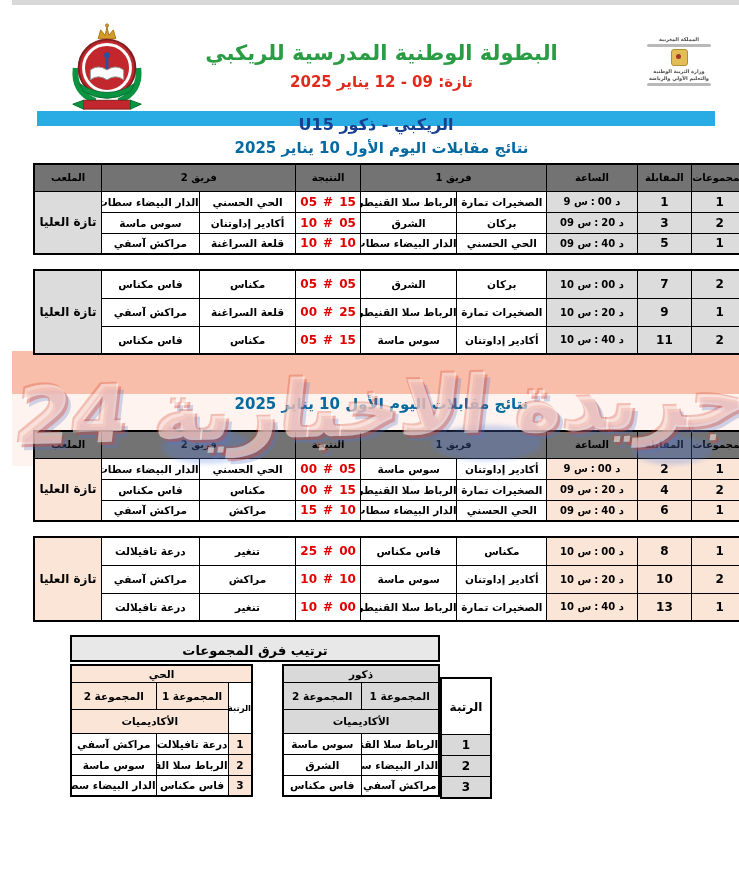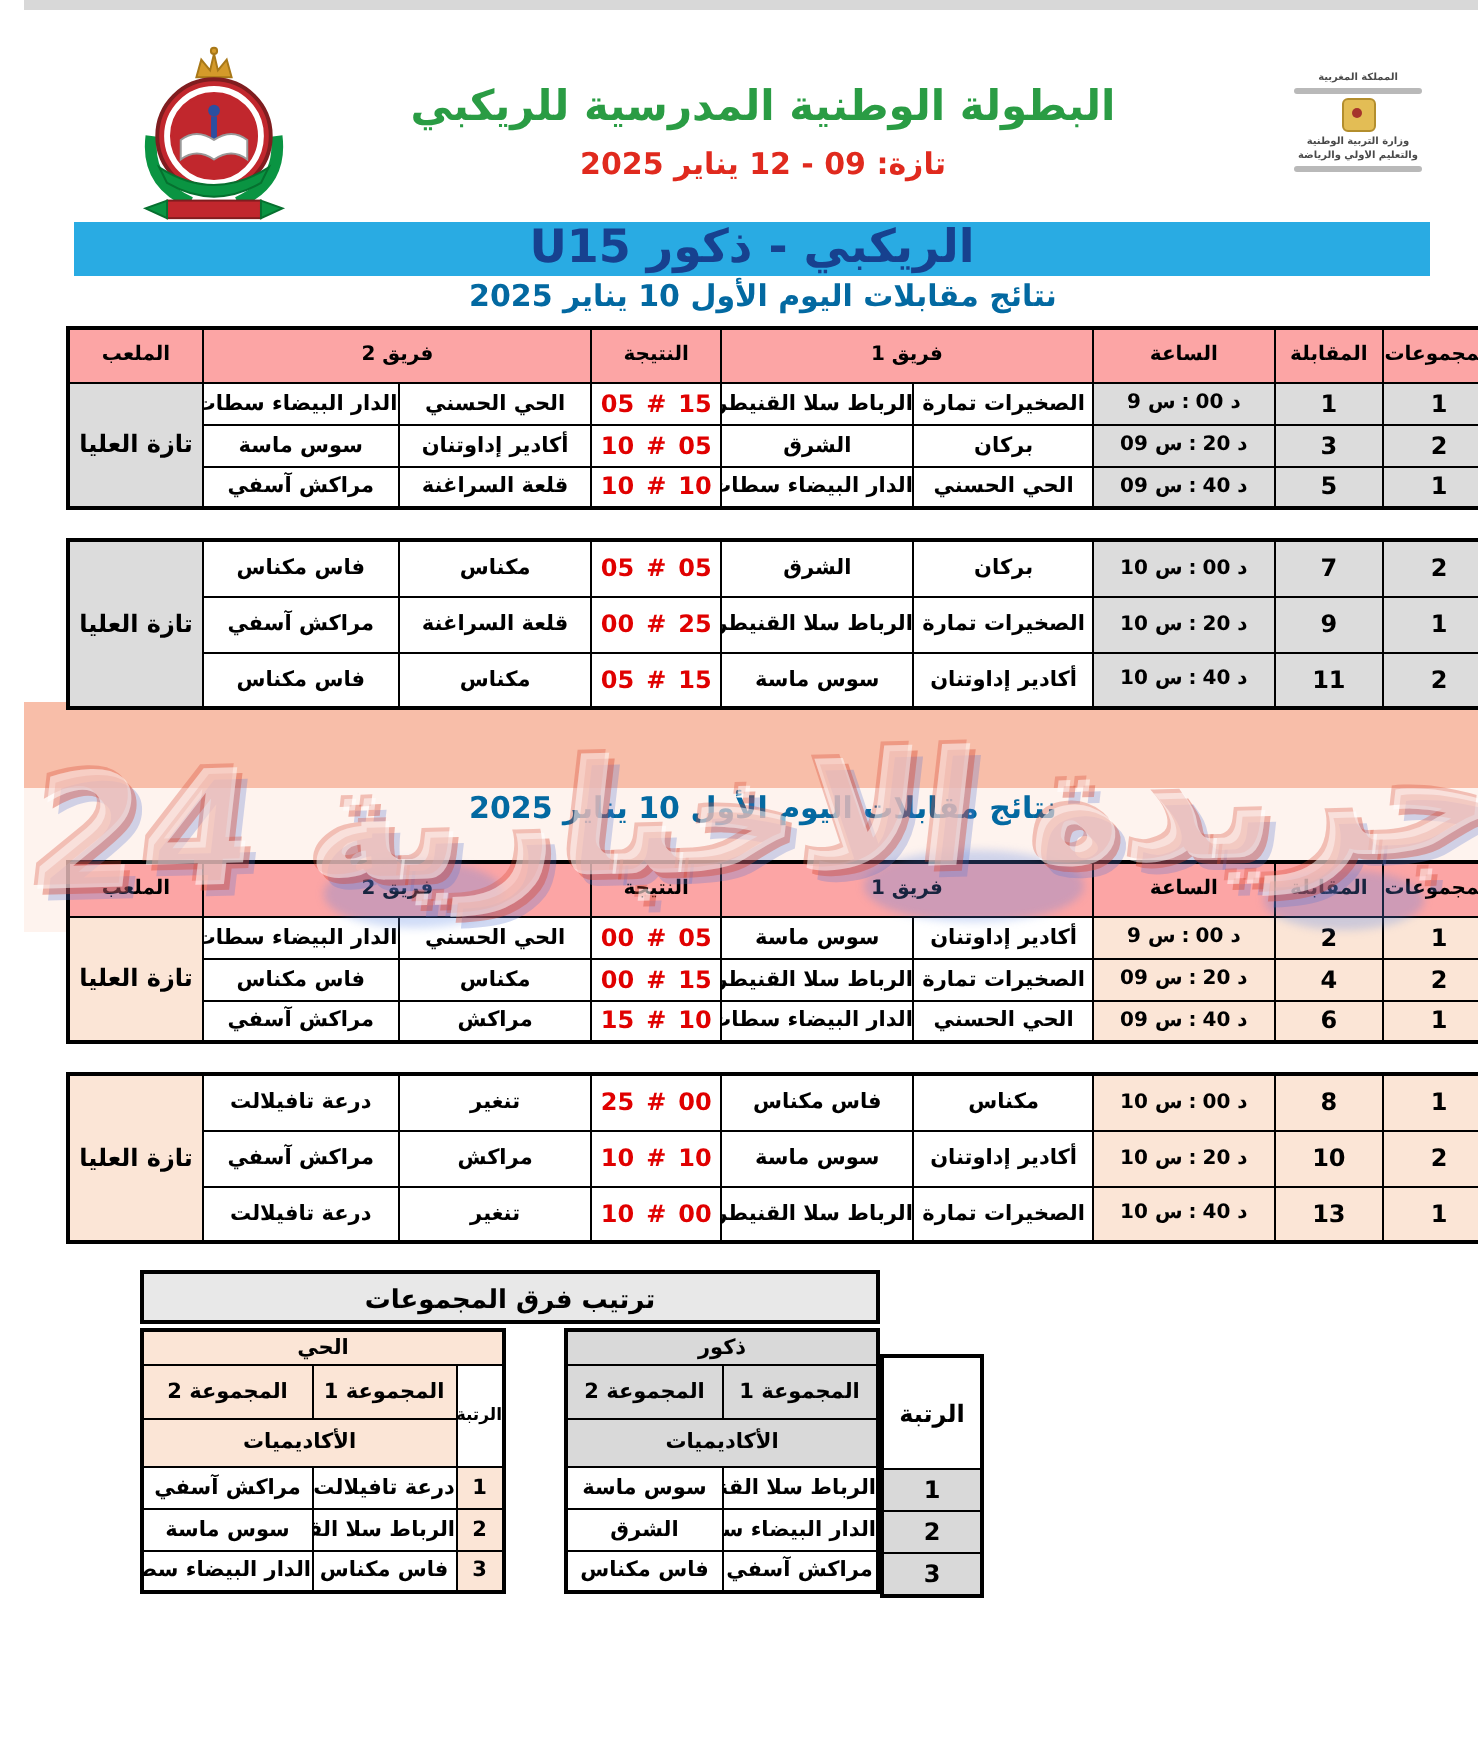--- a/index.html
+++ b/index.html
@@ -16,33 +16,33 @@
         font-size:15px;font-weight:bold;color:#e02a1e;}
   .ministry{position:absolute;top:36px;right:32px;width:80px;text-align:center;direction:rtl;color:#4a4a4a;}
   .ministry .ml{font-size:5px;font-weight:bold;line-height:7px;white-space:nowrap;overflow:hidden;}
   .ministry .hairline{height:3px;margin:1px 8px;background:#b9b9b9;border-radius:2px;}
   .ministry .emblem{width:15px;height:15px;margin:2px auto;background:#e3bd55;border:1px solid #b38e2d;
                     border-radius:3px;position:relative;}
   .ministry .emblem:after{content:"";position:absolute;left:4px;top:4px;width:5px;height:5px;
                     background:#a5342c;border-radius:50%;}
 
   
-  .banner{position:absolute;left:25px;width:678px;height:27px;background:#29abe3;direction:rtl;
-          color:#17418f;font-weight:bold;font-size:23px;text-align:center;line-height:27px;z-index:10;}
+  .banner{position:absolute;left:25px;width:678px;height:15px;background:#29abe3;direction:rtl;
+          color:#17418f;font-weight:bold;font-size:16px;text-align:center;line-height:27px;z-index:10;}
   #banner-male{top:111px;} #banner-female{top:362px;}
   .subtitle{position:absolute;left:0;width:739px;text-align:center;direction:rtl;
             font-size:15px;font-weight:bold;color:#0369a1;z-index:10;}
   #subtitle-male{top:139px;} #subtitle-female{top:395px;}
 
   
   table.match{position:absolute;left:21px;width:716px;border-collapse:collapse;direction:rtl;
               table-layout:fixed;background:#fff;border:2px solid #000;z-index:10;}
   table.match td,table.match th{border:1px solid #000;padding:0;text-align:center;vertical-align:middle;
               font-weight:bold;color:#000;overflow:hidden;}
-  table.match th{font-size:10px;background:#fca5a5;}
+  table.match th{font-size:10px;background:#737373;}
   table.match tr{height:21px;}
   table.match tr.hdr{height:27px;}
   table.match.tall tr{height:28px;}
   td.num{font-size:12px;}
   td.team{font-size:10.5px;white-space:nowrap;}
   td.hourcell{font-size:10px;}
   .ltrrow{direction:ltr;unicode-bidi:isolate;display:inline-flex;gap:3px;align-items:center;}
   td.rescell{font-size:12px;}
   td.rescell .ltrrow{color:#e00000;gap:6px;align-items:flex-end;}
   td.stadium{font-size:12px;line-height:1.25;padding:0 3px;}

